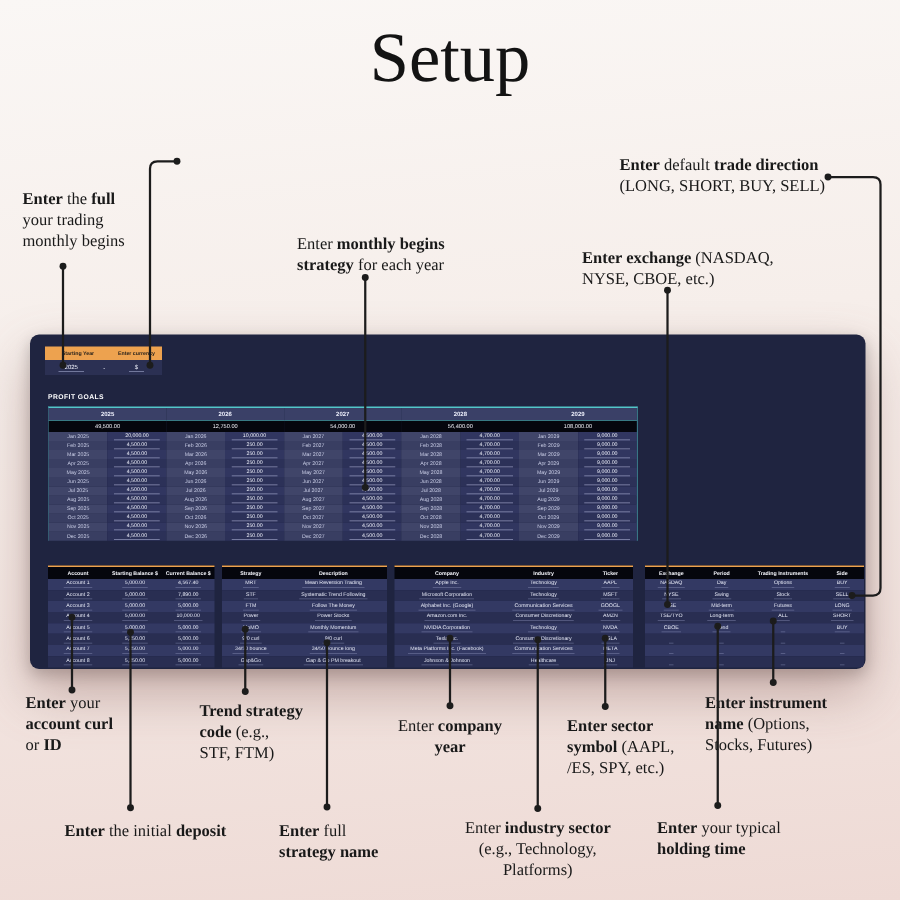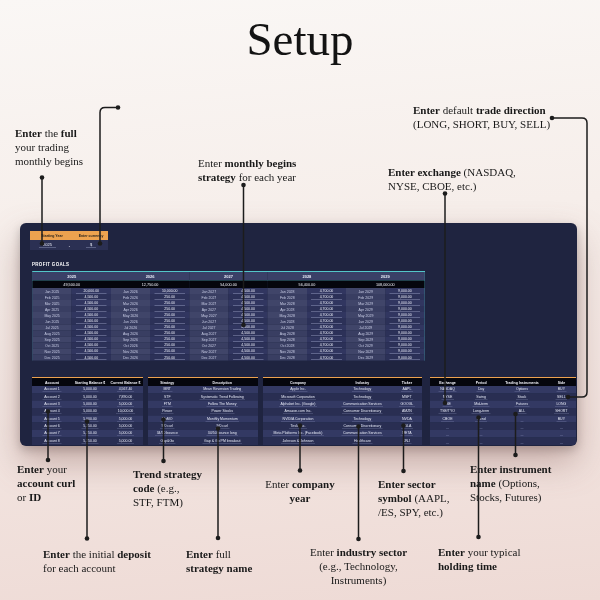--- a/index.html
+++ b/index.html
@@ -869,21 +869,20 @@
       <div><b>account curl</b></div>
       <div>or <b>ID</b></div>
     </div>
   <div class="ann" style="left:133px;top:467px;width:70px">
       <div><b>Trend strategy</b></div>
       <div><b>code</b> (e.g.,</div>
       <div>STF, FTM)</div>
     </div>
   <div class="ann" style="left:43px;top:547px;width:105px">
       <div><b>Enter</b> the initial <b>deposit</b></div>
-      <div>for each account</div>
     </div>
   <div class="ann" style="left:186px;top:547px;width:70px">
       <div><b>Enter</b> full</div>
       <div><b>strategy name</b></div>
     </div>
   <div class="ann center" style="left:262px;top:477px;width:76px">
       <div>Enter <b>company</b></div>
       <div><b>year</b></div>
     </div>
   <div class="ann" style="left:378px;top:477px;width:75px">
@@ -892,21 +891,21 @@
       <div>/ES, SPY, etc.)</div>
     </div>
   <div class="ann" style="left:470px;top:462px;width:80px">
       <div><b>Enter instrument</b></div>
       <div><b>name</b> (Options,</div>
       <div>Stocks, Futures)</div>
     </div>
   <div class="ann center" style="left:310px;top:545px;width:97px">
       <div>Enter <b>industry sector</b></div>
       <div>(e.g., Technology,</div>
-      <div>Instruments)</div>
+      <div>Platforms)</div>
     </div>
   <div class="ann" style="left:438px;top:545px;width:80px">
       <div><b>Enter</b> your typical</div>
       <div><b>holding time</b></div>
     </div>
 
   <svg class="overlay" viewBox="0 0 600 600">
     <g>
       <circle cx="42" cy="177.5" r="2.3"></circle>
         <line x1="42" y1="177.5" x2="42" y2="243.5"></line>

